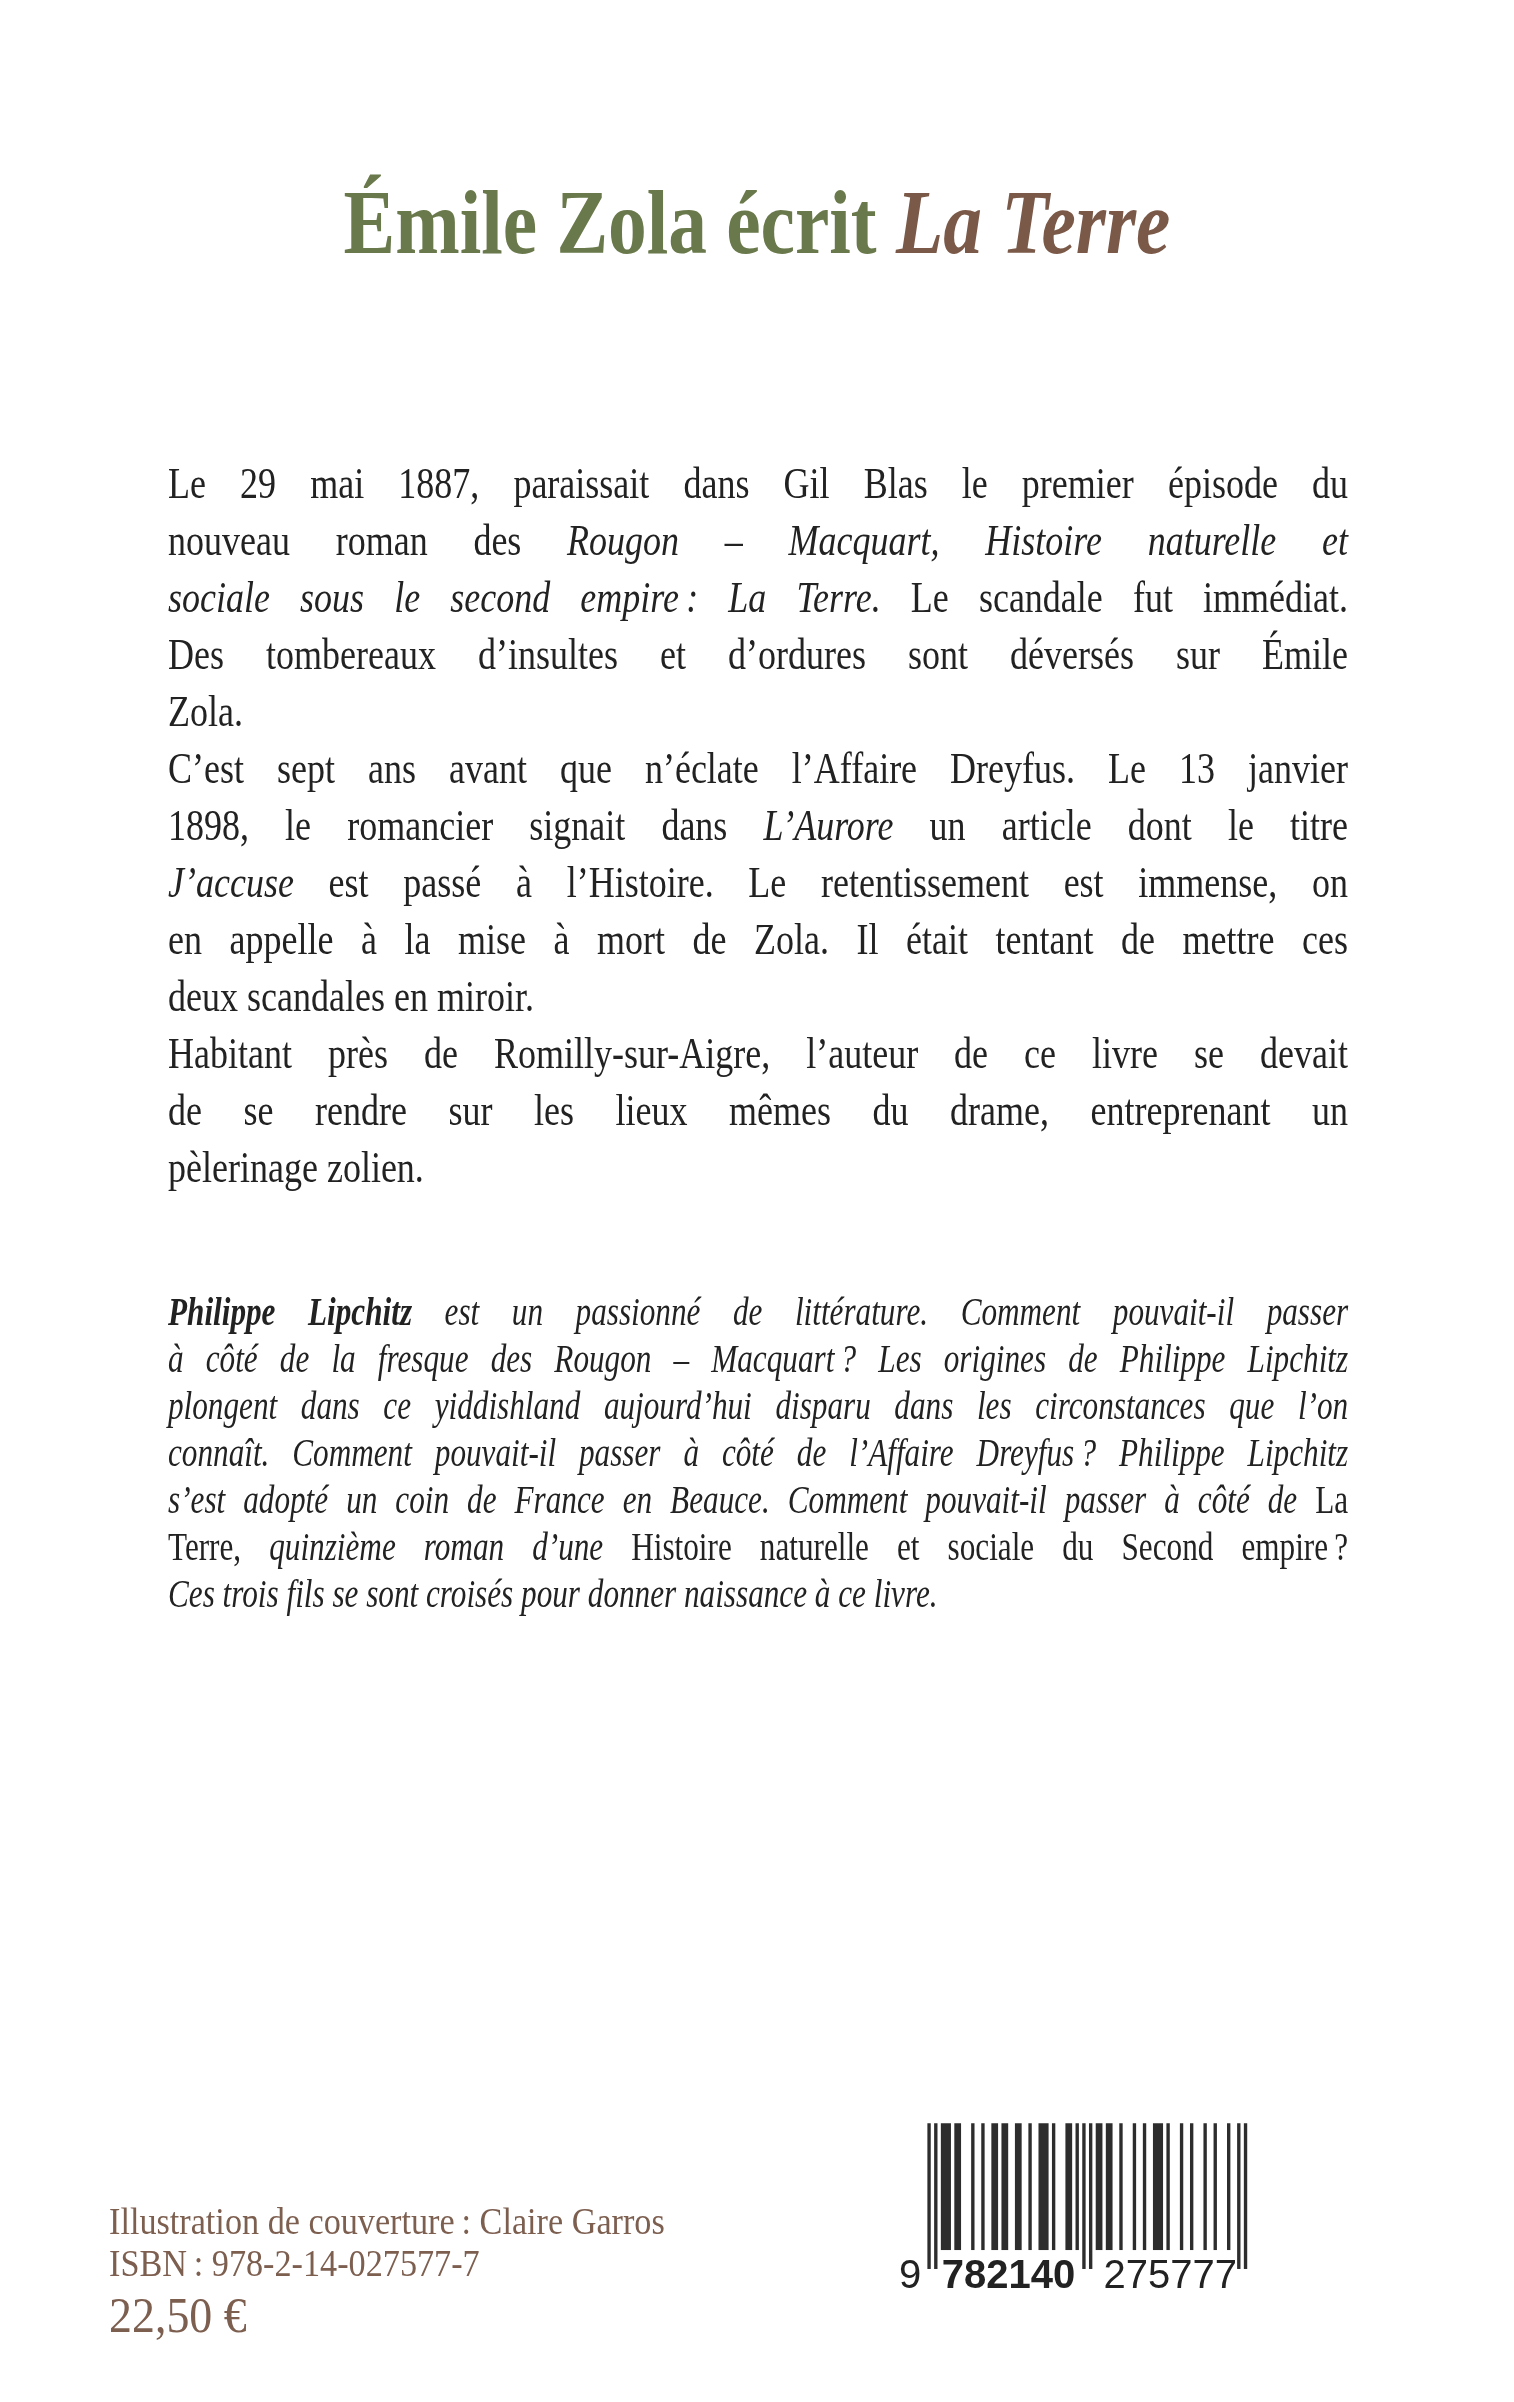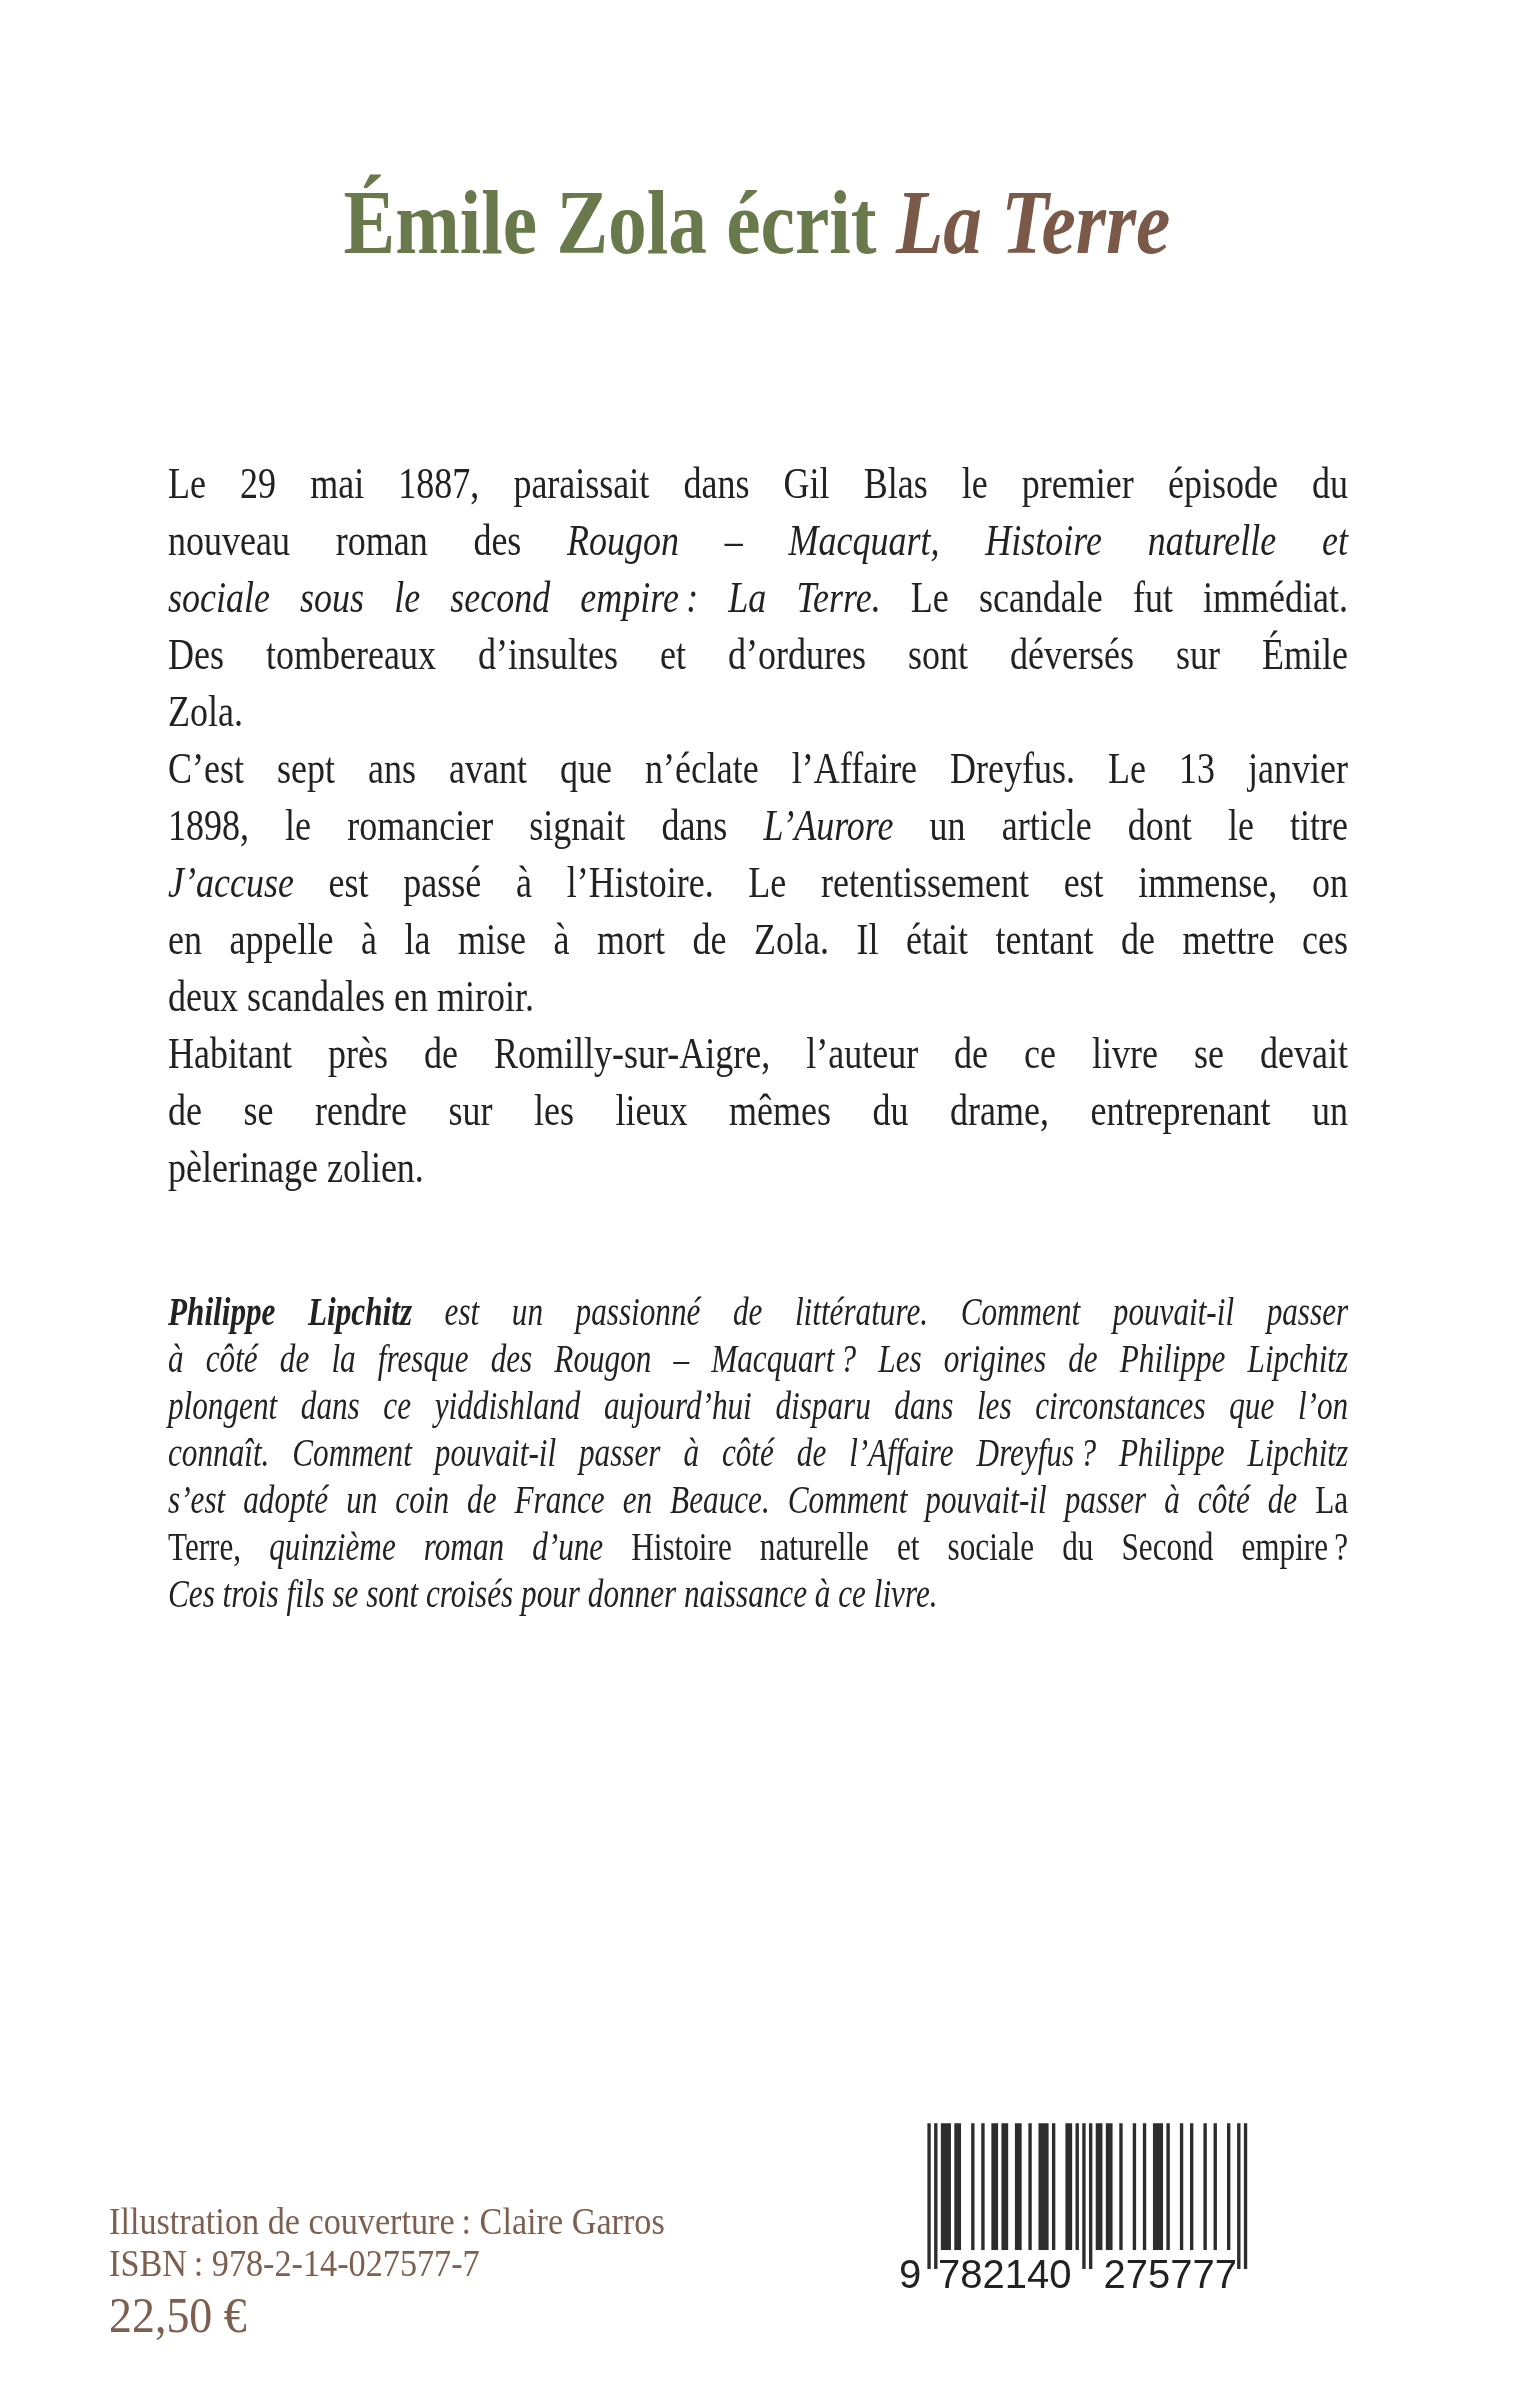--- a/index.html
+++ b/index.html
@@ -29,21 +29,21 @@
   .price{font-size:51px;line-height:51px;margin-top:5.7px;white-space:nowrap;}
   
   .barcode{position:absolute;left:899px;top:2123px;width:352px;height:170px;}
   .barcode svg{position:absolute;left:0;top:0;display:block;}
   .hri{
     position:absolute;top:131px;
     font-family:"Liberation Sans","DejaVu Sans",sans-serif;
     font-size:40px;line-height:40px;
   }
   .hri-first{left:0;width:26.5px;text-align:left;}
-  .hri-left{left:39px;width:141px;}
+  .hri-left{left:39px;width:141px;text-align:center;font-weight:bold;}
   .hri-right{left:197px;width:141px;text-align:right;}
 </style>
 </head>
 <body>
 
 <div class="page">
 
   <h1 class="title" id="title"><span class="seg-b" style="color: rgb(105, 121, 75);">Émile Zola écrit </span><span class="seg-bi" style="color: rgb(122, 89, 72);">La Terre</span></h1>
 
   <div class="text-block" id="body-block" style="color: rgb(34, 34, 34);">

